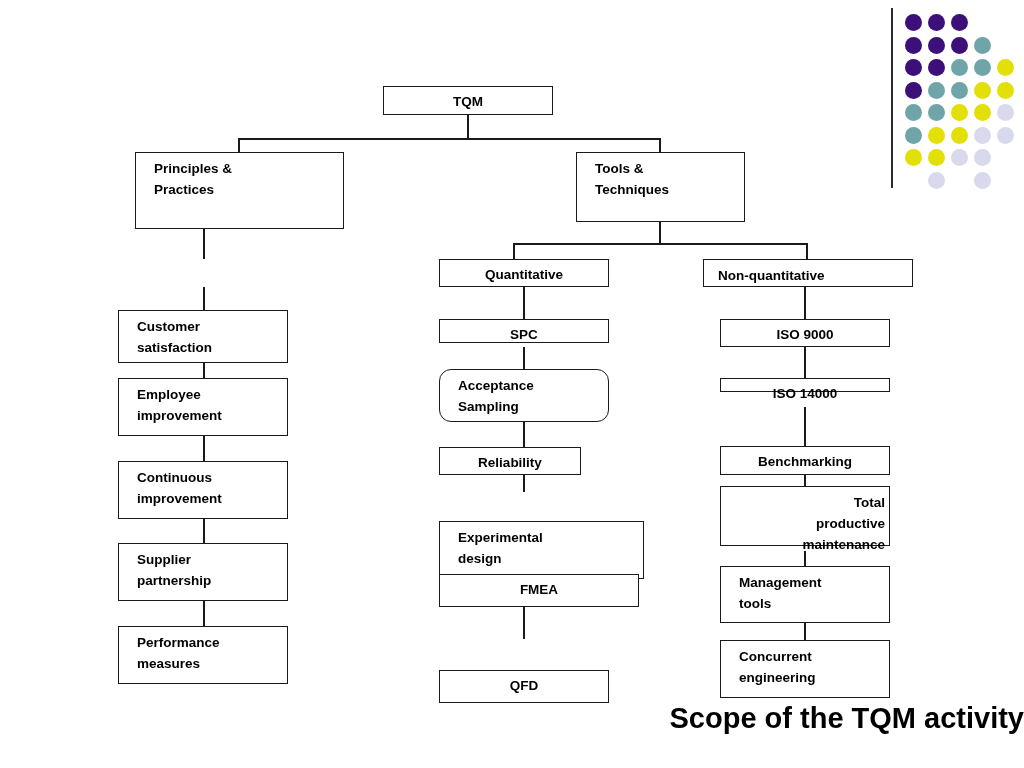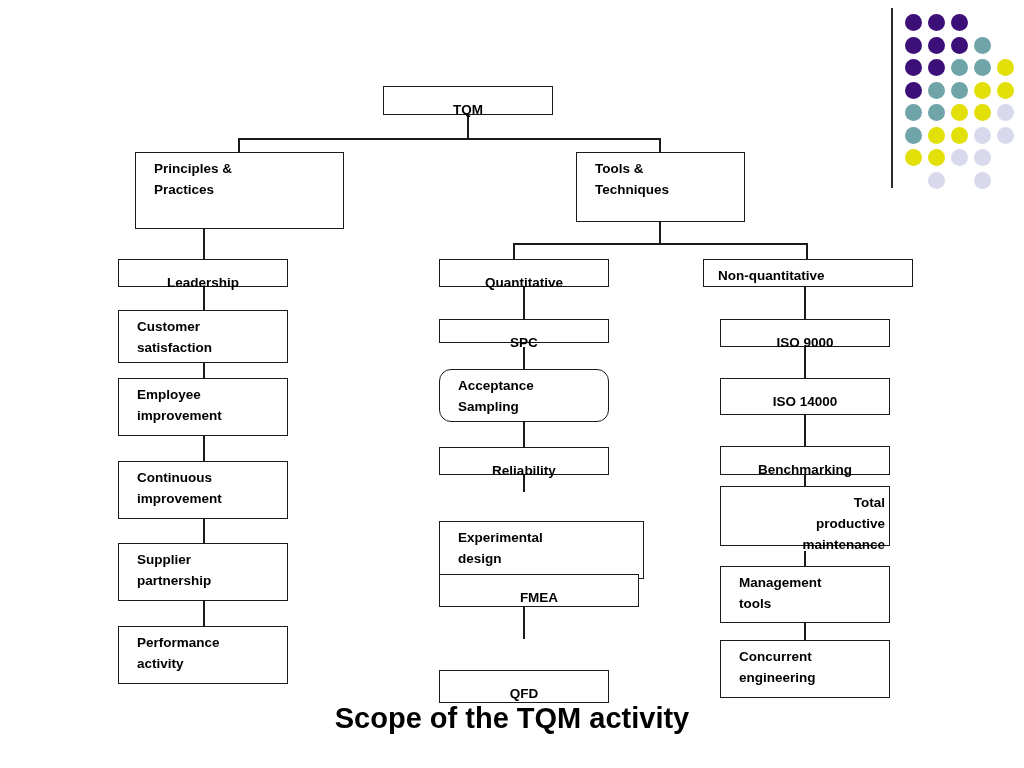--- a/index.html
+++ b/index.html
@@ -32,39 +32,39 @@
     position: absolute;
     left: 18px;
     top: 5px;
     right: 4px;
     white-space: pre-line;
   }
   .node.center .txt {
     left: 0;
     right: 0;
     text-align: center;
-    top: 12px;
+    top: 4px;
   }
 
   
   .ln {
     position: absolute;
     background: #1a1a1a;
     z-index: 1;
   }
   .ln.v { width: 1.5px; }
   .ln.h { height: 1.5px; }
 
   
   #caption {
     position: absolute;
     left: 0;
     right: 0;
     top: 702px;
-    text-align: center;
+    text-align: right;
     font-size: 29px;
     font-weight: bold;
     color: #000000;
     letter-spacing: 0px;
     z-index: 4;
   }
 
   
   #deco {
     position: absolute;
@@ -132,75 +132,72 @@
   <div class="node" style="left:135px; top:152px; width:209px; height:77px;">
     <span class="txt">Principles &amp;
 Practices</span>
   </div>
 
   <div class="node" style="left:576px; top:152px; width:169px; height:70px;">
     <span class="txt">Tools &amp;
 Techniques</span>
   </div>
 
-  <div class="node center" style="left:118px; top:259px; width:170px; height:28px;">
-    <span class="txt">Leadership</span>
-  </div>
   <div class="node" style="left:118px; top:310px; width:170px; height:53px;">
     <span class="txt">Customer
 satisfaction</span>
   </div>
   <div class="node" style="left:118px; top:378px; width:170px; height:58px;">
     <span class="txt">Employee
 improvement</span>
   </div>
   <div class="node" style="left:118px; top:461px; width:170px; height:58px;">
     <span class="txt">Continuous
 improvement</span>
   </div>
   <div class="node" style="left:118px; top:543px; width:170px; height:58px;">
     <span class="txt">Supplier
 partnership</span>
   </div>
   <div class="node" style="left:118px; top:626px; width:170px; height:58px;">
     <span class="txt">Performance
-activity</span>
+measures</span>
   </div>
 
   <div class="node center" style="left:439px; top:259px; width:170px; height:28px;">
     <span class="txt">Quantitative</span>
   </div>
   <div class="node center" style="left:439px; top:319px; width:170px; height:24px;">
     <span class="txt">SPC</span>
   </div>
   <div class="node" style="left:439px; top:369px; width:170px; height:53px;border-radius:12px;">
     <span class="txt">Acceptance
 Sampling</span>
   </div>
-  <div class="node center" style="left:439px; top:447px; width:170px; height:28px;">
+  <div class="node center" style="left:439px; top:447px; width:142px; height:28px;">
     <span class="txt">Reliability</span>
   </div>
   <div class="node" style="left:439px; top:492px; width:205px; height:58px;margin-top:29px;">
     <span class="txt">Experimental
 design</span>
   </div>
   <div class="node center" style="left:439px; top:574px; width:200px; height:33px;">
     <span class="txt">FMEA</span>
   </div>
   <div class="node center" style="left:439px; top:639px; width:170px; height:33px;margin-top:31px;">
     <span class="txt">QFD</span>
   </div>
 
   <div class="node" style="left:703px; top:259px; width:210px; height:28px;">
     <span class="txt" style="left:14px;">Non-quantitative</span>
   </div>
   <div class="node center" style="left:720px; top:319px; width:170px; height:28px;">
     <span class="txt">ISO 9000</span>
   </div>
-  <div class="node center" style="left:720px; top:378px; width:170px; height:37px;">
+  <div class="node center" style="left:720px; top:378px; width:170px; height:14px;">
     <span class="txt">ISO 14000</span>
   </div>
   <div class="node center" style="left:720px; top:446px; width:170px; height:29px;">
     <span class="txt">Benchmarking</span>
   </div>
   <div class="node" style="left:720px; top:486px; width:170px; height:60px;text-align:right;">
     <span class="txt">Total
 productive
 maintenance</span>
   </div>

